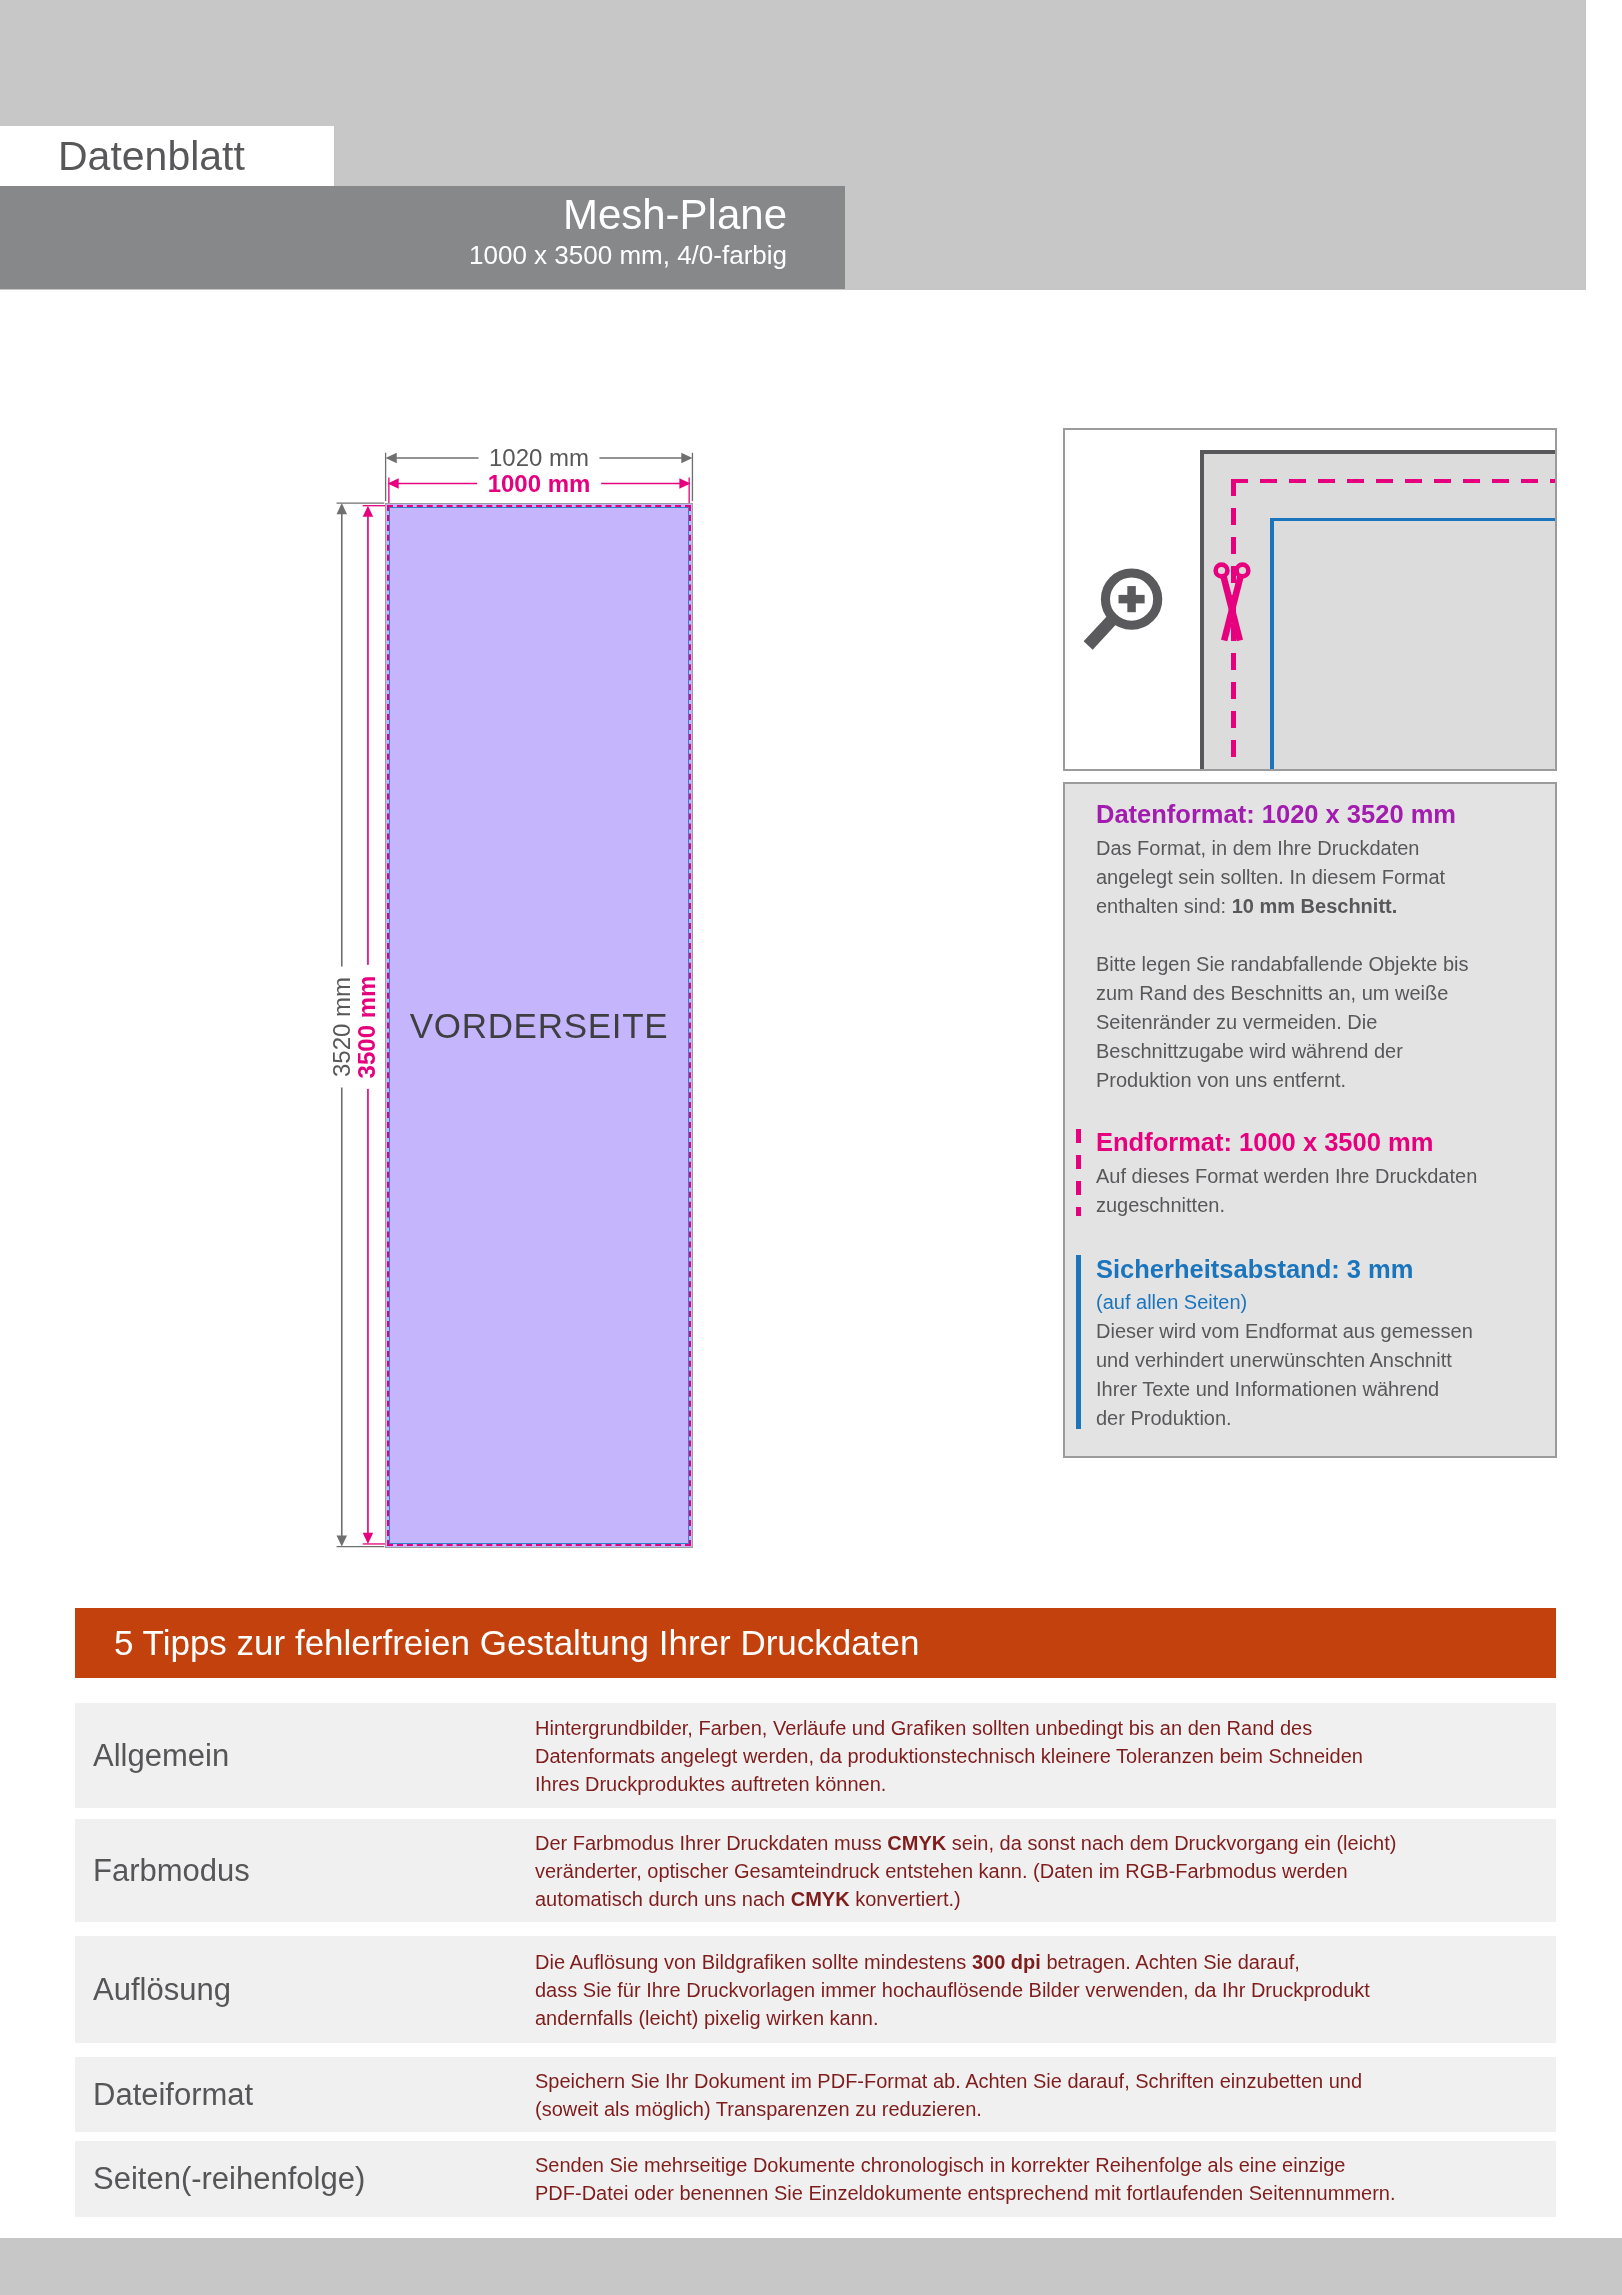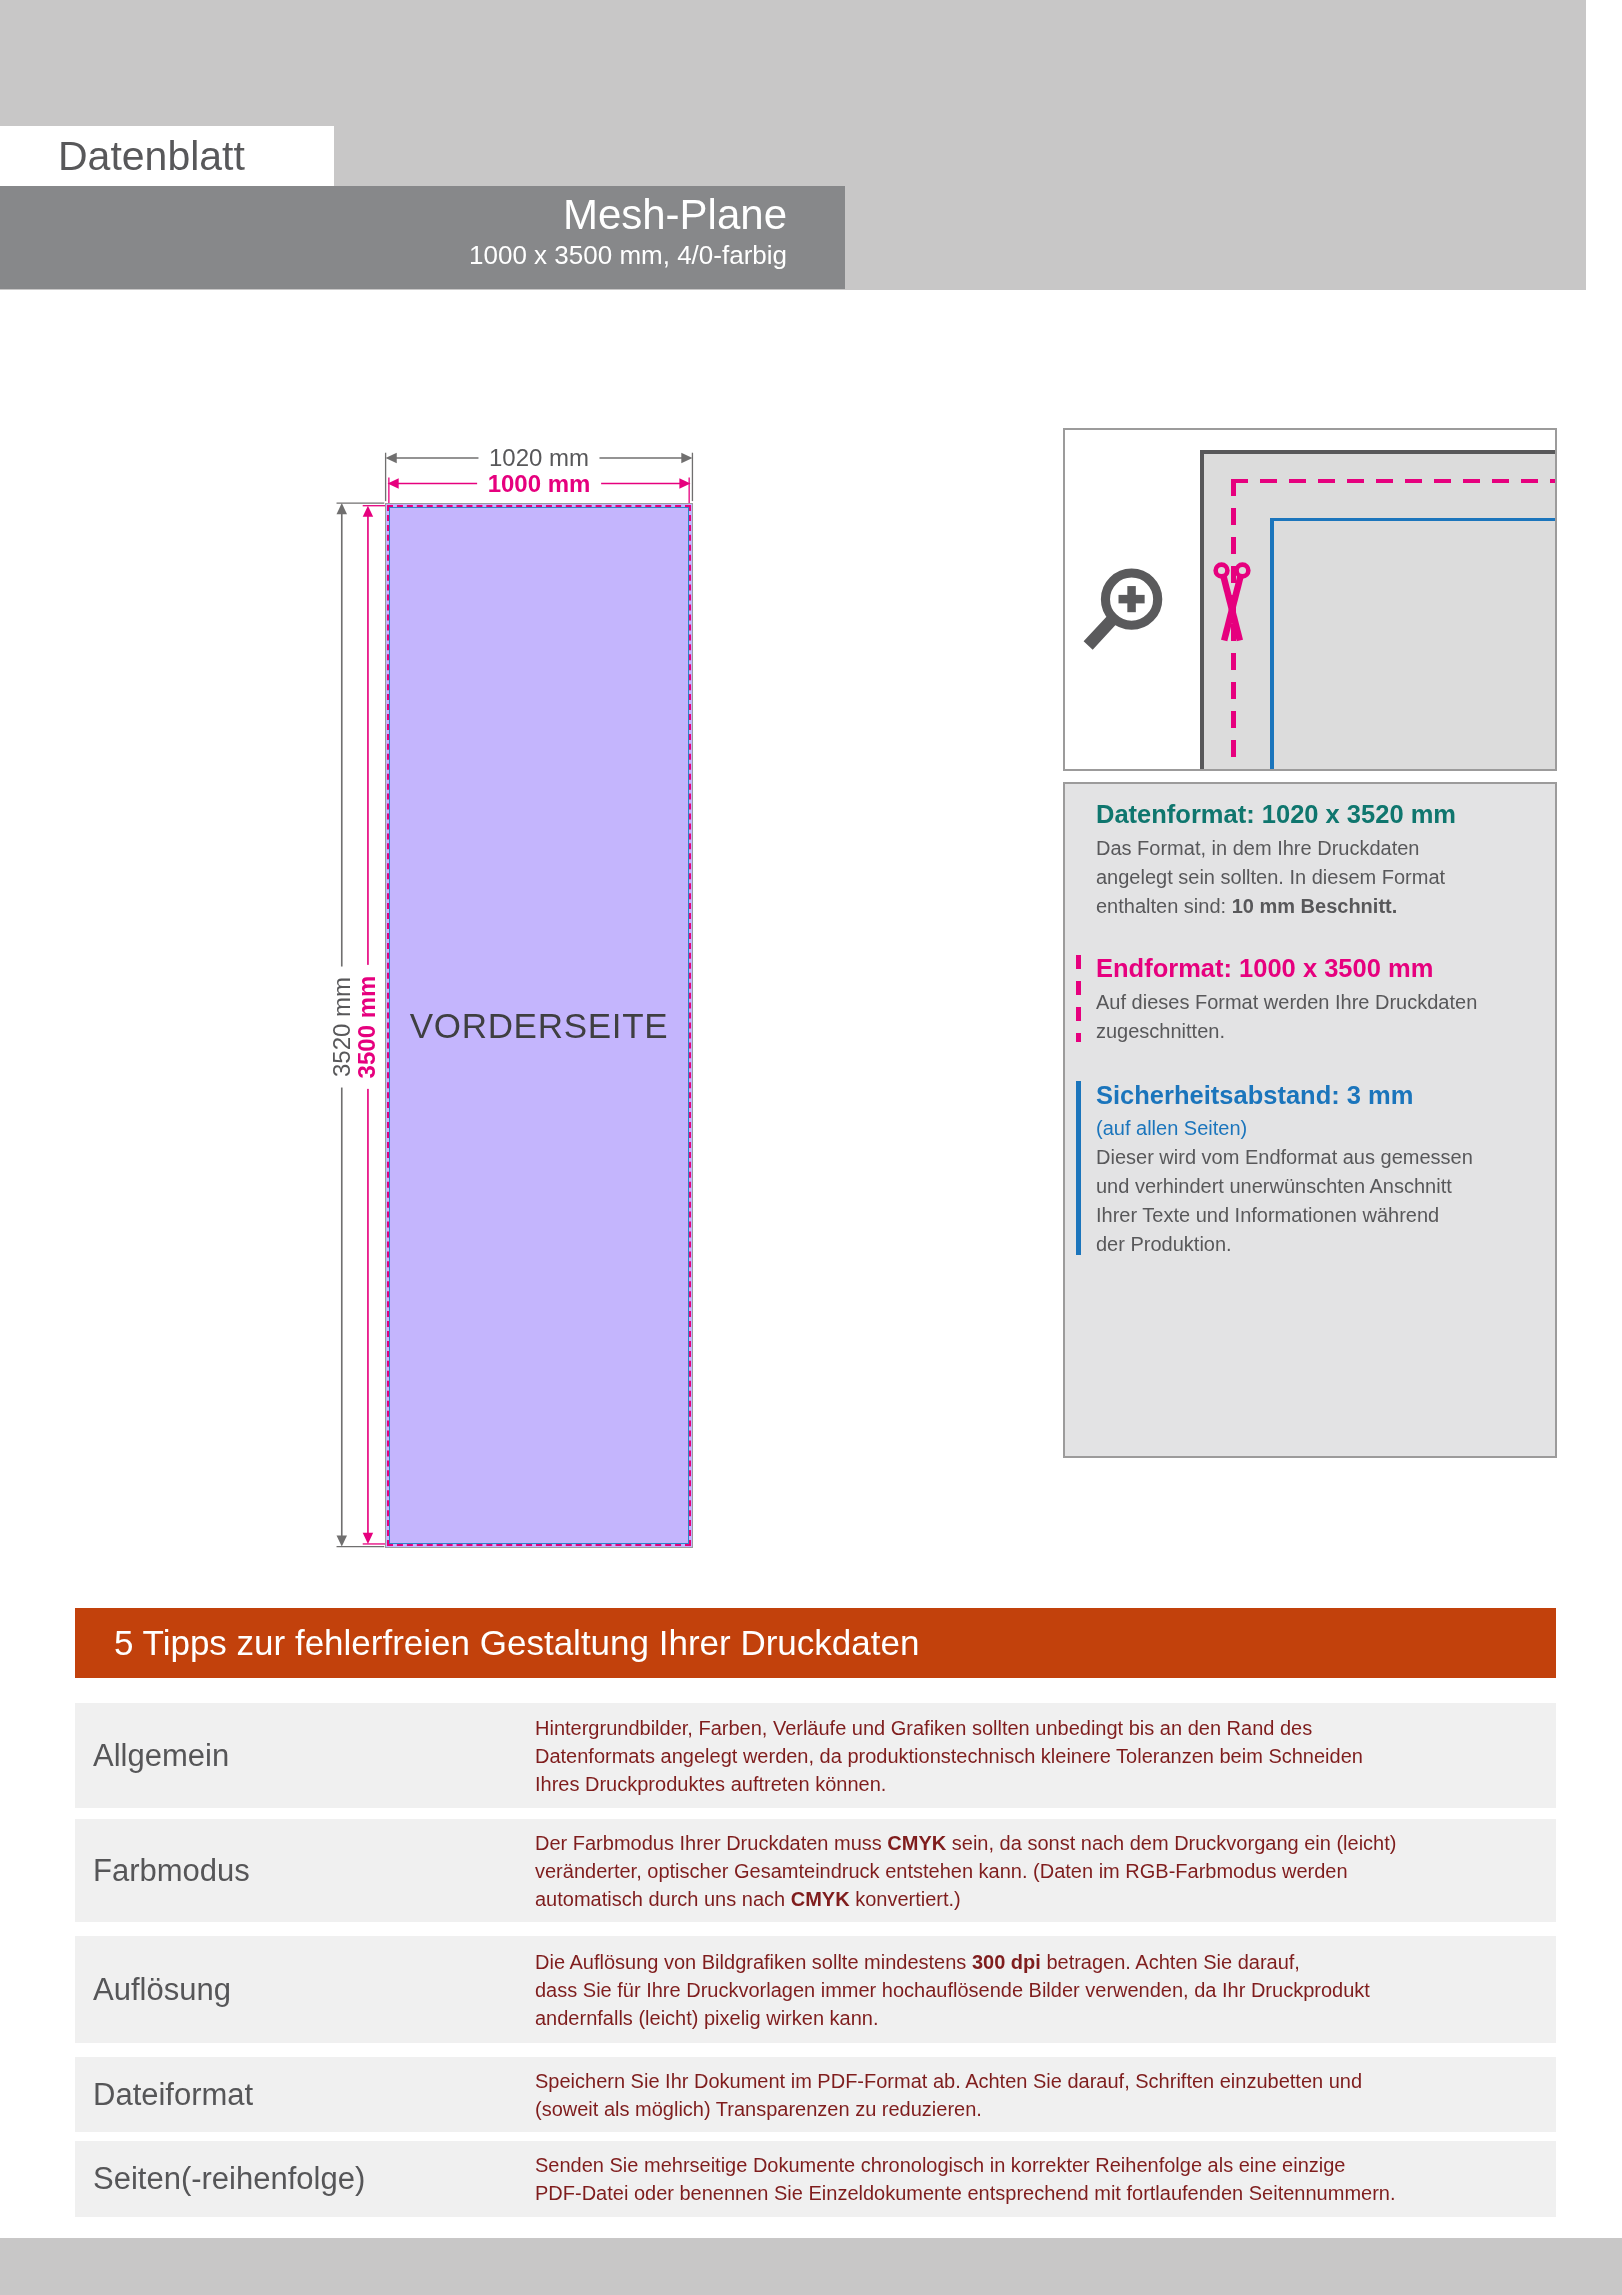--- a/index.html
+++ b/index.html
@@ -42,21 +42,21 @@
   .cut-v{position:absolute;left:27px;top:25px;bottom:0;width:4.6px;
     background:repeating-linear-gradient(180deg,#e6007e 0 17px,transparent 17px 29px);}
   .safe-h{position:absolute;left:66px;right:0;top:64px;height:3.9px;background:#1b75bc;}
   .safe-v{position:absolute;left:66px;top:64px;bottom:0;width:3.9px;background:#1b75bc;}
   .scissors{position:absolute;left:3.3px;top:108px;width:50px;height:85px;}
 
   
   .info-panel{position:absolute;left:1063px;top:782px;width:494px;height:676px;background:#e3e3e4;
     border:2px solid #9c9b9b;box-sizing:border-box;padding:14.4px 17px 0 31px;
     font-size:20px;line-height:29px;color:#58585a;}
-  .info-panel h3{margin:0 0 2.6px 0;font-size:25.5px;line-height:33px;font-weight:bold;color:#0f766e;}
+  .info-panel h3{margin:0 0 2.6px 0;font-size:25.5px;line-height:33px;font-weight:bold;color:#a21caf;}
   .info-panel .body{white-space:pre-line;}
   .section{position:relative;}
   .section.endformat{margin-top:31px;}
   .section.safety{margin-top:33px;}
   .section .bar{position:absolute;left:-19.6px;top:2.6px;bottom:3.9px;width:4.6px;}
   .bar.dashed-magenta{background:repeating-linear-gradient(180deg,#e6007e 0 14.4px,transparent 14.4px 26px);}
   .bar.solid-blue{background:#1b75bc;}
   .heading-magenta{color:#e6007e !important;}
   .heading-blue{color:#1b75bc !important;}
   .subheading-blue{color:#1b75bc;}
@@ -153,20 +153,25 @@
         <line x1="17" y1="22" x2="42" y2="120" stroke="#e6007e" stroke-width="10"></line>
         <line x1="43" y1="22" x2="18" y2="120" stroke="#e6007e" stroke-width="10"></line>
       </svg>
     </div>
   </div>
 
   <div class="info-panel">
     <div class="section datenformat">
       <h3>Datenformat: 1020 x 3520 mm</h3>
       <div class="body">Das Format, in dem Ihre Druckdaten<br>angelegt sein sollten. In diesem Format<br>enthalten sind: <b>10 mm Beschnitt.</b></div>
+      <div class="body" style="margin-top:29px;">Bitte legen Sie randabfallende Objekte bis
+zum Rand des Beschnitts an, um weiße
+Seitenränder zu vermeiden. Die
+Beschnittzugabe wird während der
+Produktion von uns entfernt.</div>
     </div>
     <div class="section endformat">
       <div class="bar dashed-magenta"></div>
       <h3 class="heading-magenta">Endformat: 1000 x 3500 mm</h3>
       <div class="body">Auf dieses Format werden Ihre Druckdaten
 zugeschnitten.</div>
     </div>
     <div class="section safety">
       <div class="bar solid-blue"></div>
       <h3 class="heading-blue">Sicherheitsabstand: 3 mm</h3>

